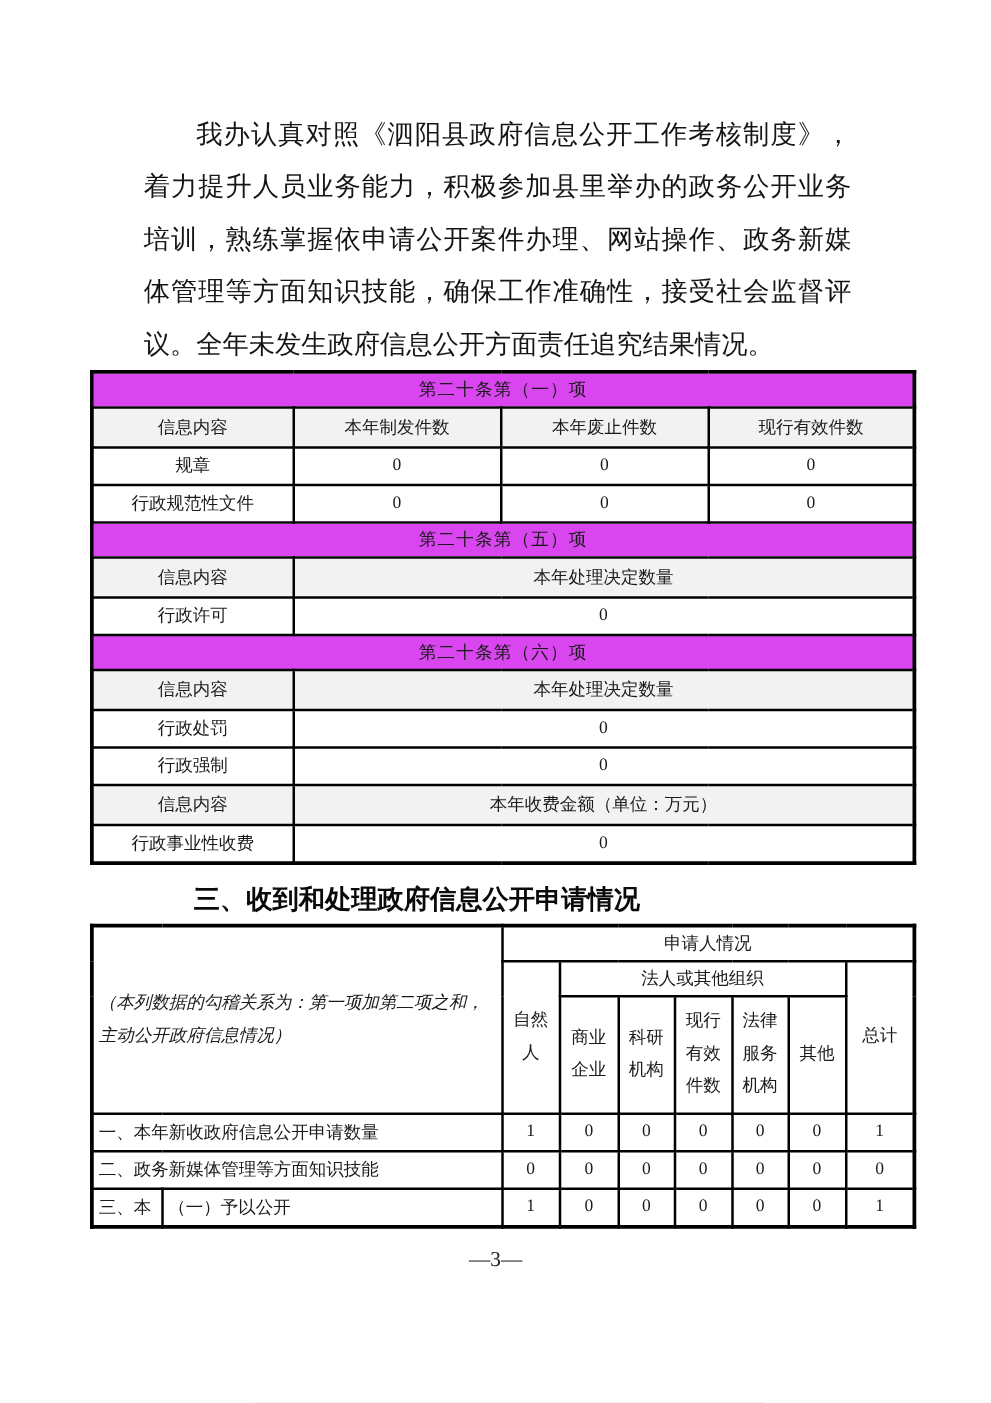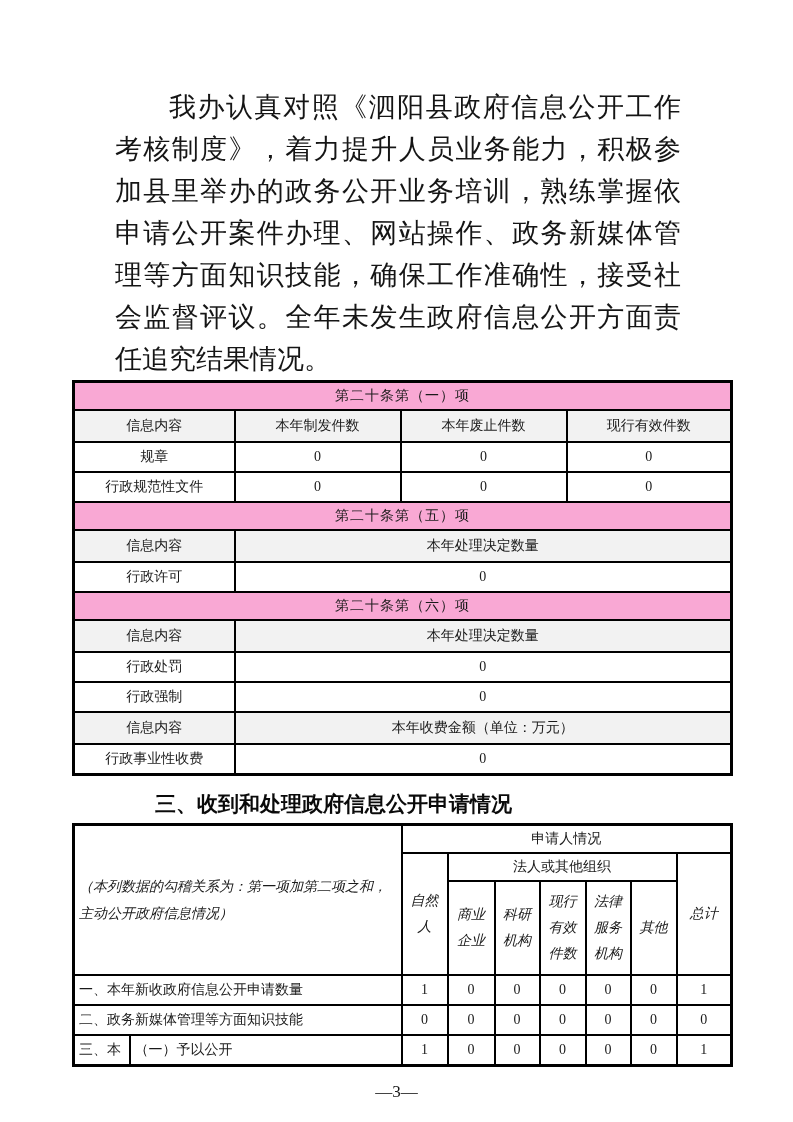--- a/index.html
+++ b/index.html
@@ -8,21 +8,21 @@
     width:793px;height:1122px;
     margin:0 auto;
     background:#ffffff;
     font-family:"Liberation Serif","DejaVu Serif",serif;
     color:#111;
     overflow:hidden;
     box-sizing:border-box;
   }
   .para{
     margin:86px 112px 0 115px;
-    font-size:27px;
+    font-size:21px;
     line-height:42px;
     text-align:justify;
     text-indent:2em;
     color:#151515;
   }
   .h2,.h3{
     font-family:"Liberation Sans","DejaVu Sans",sans-serif;
     font-weight:700;
     font-size:21px;
     line-height:30px;
@@ -39,21 +39,21 @@
   }
   table.doc td{
     border:2px solid #000;
     font-size:14px;
     padding:0 4px;
     overflow:hidden;
     vertical-align:middle;
     color:#1a1a1a;
   }
   td.band{
-    background:#f9a8d4;
+    background:#d946ef;
     text-align:center;
     height:26px;
     color:#26272b;
     letter-spacing:1px;
   }
   td.subhead{
     background:#f2f2f2;
     text-align:center;
     height:30px;
     font-family:Liberation Mono, monospace;
@@ -76,21 +76,20 @@
     text-align:center;
     height:26px;
     margin-left:32px;
   }
   td.colhead{
     text-align:center;
     font-size:13.5px;
     line-height:26px;
     word-break:break-all;
     padding:0 3px;
-    font-style:italic;
   }
   tr.tall td{height:92px;}
   td.rlabel{
     text-align:left;
     padding-left:8px;
     height:28px;
   }
   td.rprefix{
     text-align:left;
     padding-left:5px;

